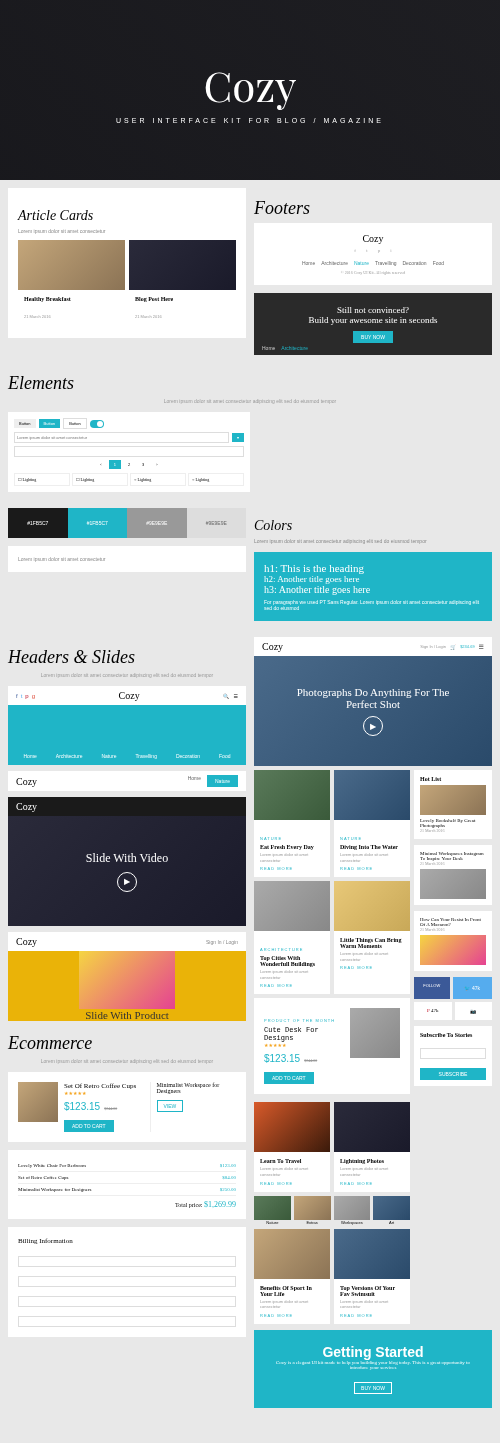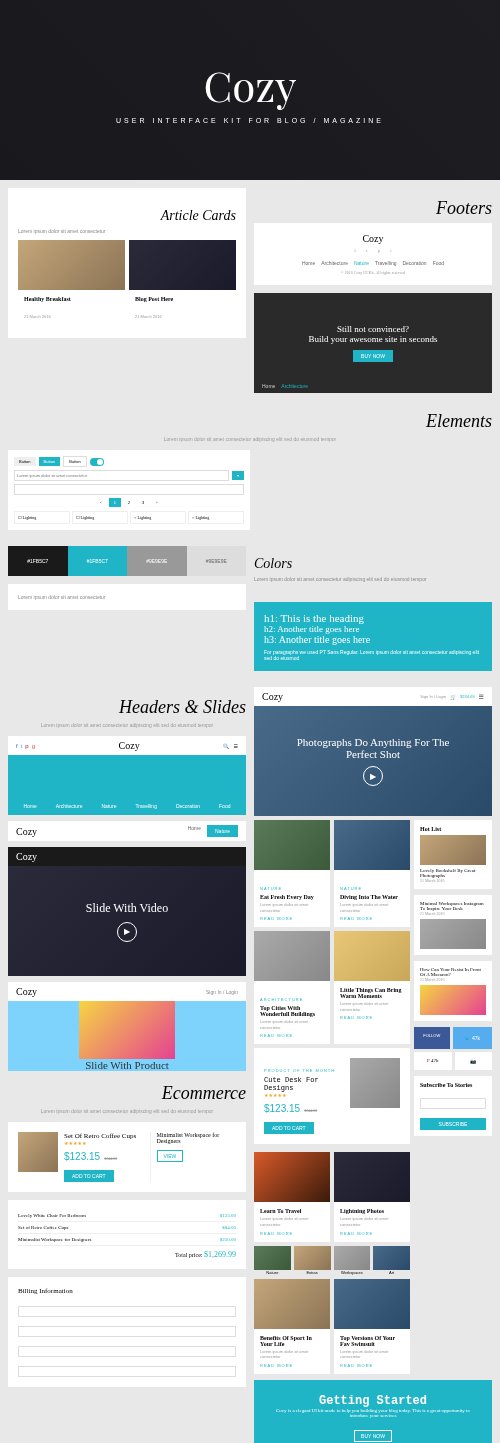--- a/index.html
+++ b/index.html
@@ -3,21 +3,21 @@
 <meta charset="utf-8">
 <style>
 *{margin:0;padding:0;box-sizing:border-box}
 body{font-family:Georgia,serif;background:#e8e8e8;width:500px}
 .hero{height:180px;background:linear-gradient(rgba(20,20,25,.85),rgba(20,20,25,.85)),linear-gradient(45deg,#333,#555);display:flex;flex-direction:column;align-items:center;justify-content:center;color:#fff}
 .hero h1{font-size:42px;font-weight:400;font-family:'Playfair Display',Georgia,serif}
 .hero p{font-size:7px;letter-spacing:3px;margin-top:4px;font-family:Arial,sans-serif}
 .row{display:flex;gap:8px;padding:8px}
 .col{flex:1}
 .card{background:#fff;padding:10px;margin-bottom:8px}
-.sec-title{font-family:Georgia,serif;font-size:14px;text-align:right;margin:10px 0 4px;font-style:italic;font-weight:400}
+.sec-title{font-family:Georgia,serif;font-size:14px;text-align:left;margin:10px 0 4px;font-style:italic;font-weight:400}
 .sec-title.lg{font-size:18px}
 .sec-desc{font-size:5px;color:#999;text-align:center;margin-bottom:8px;font-family:Arial,sans-serif}
 .small{font-size:5px;color:#888;font-family:Arial,sans-serif}
 .tiny{font-size:4px;color:#999}
 .btn-teal{background:#1fb5c7;color:#fff;font-size:5px;padding:3px 8px;display:inline-block;font-family:Arial,sans-serif;border:none}
 .btn-outline{border:1px solid #1fb5c7;color:#1fb5c7;font-size:5px;padding:2px 6px;display:inline-block;font-family:Arial,sans-serif;background:none}
 .teal{color:#1fb5c7}
 .img-ph{background:linear-gradient(135deg,#c4a67a,#8b7355);width:100%}
 .img-dark{background:linear-gradient(135deg,#2a2a3a,#1a1a2a)}
 .img-blue{background:linear-gradient(135deg,#4a6a8a,#2a4a6a)}
@@ -49,21 +49,21 @@
 .el-btn{font-size:4px;padding:2px 5px;font-family:Arial,sans-serif}
 .el-input{border:1px solid #ddd;font-size:4px;padding:2px;flex:1}
 .toggle{width:14px;height:8px;background:#1fb5c7;border-radius:4px;position:relative}
 .toggle::after{content:'';position:absolute;width:6px;height:6px;background:#fff;border-radius:50%;top:1px;right:1px}
 .price{color:#1fb5c7;font-size:10px;font-family:Arial,sans-serif}
 .stars{color:#f5a623;font-size:5px}
 .side-widget{background:#fff;padding:6px;margin-bottom:6px}
 .side-widget h5{font-size:6px;font-family:Georgia,serif;margin-bottom:3px}
 .twitter-box{background:#55acee;color:#fff;padding:8px;font-size:5px;font-family:Arial,sans-serif}
 .cta-teal{background:#1fb5c7;color:#fff;padding:14px;text-align:center}
-.cta-teal h3{font-family:Liberation Mono, monospace;font-size:12px;margin-bottom:0}
+.cta-teal h3{font-family:Liberation Sans, sans-serif;font-size:14px;margin-bottom:0}
 .cta-teal p{font-size:5px;margin-bottom:6px}
 .thumb-row{display:flex;gap:3px}
 .thumb{flex:1;height:24px}
 </style>
 </head>
 <body>
 
 <div class="hero">
   <h1>Cozy</h1>
   <p>USER INTERFACE KIT FOR BLOG / MAGAZINE</p>
@@ -105,21 +105,21 @@
       <div class="nav-links" style="justify-content:center">
         <span>Home</span>
         <span>Architecture</span>
         <span class="teal">Nature</span>
         <span>Travelling</span>
         <span>Decoration</span>
         <span>Food</span>
       </div>
       <div class="tiny" style="margin-top:4px">© 2016 Cozy UI Kit. All rights reserved</div>
     </div>
-    <div class="footer-dark img-ph" style="height:100px;display:flex;flex-direction:column;align-items:center;justify-content:center">
+    <div class="footer-dark img-ph" style="height:62px;display:flex;flex-direction:column;align-items:center;justify-content:center">
       <div style="font-size:9px;font-family:Georgia">Still not convinced?</div>
       <div style="font-size:9px;font-family:Georgia;margin-bottom:6px">Build your awesome site in seconds</div>
       <button class="btn-teal">BUY NOW</button>
       <div class="nav-links" style="position:absolute;bottom:4px;left:8px;color:#ccc">
         <span>Home</span>
         <span class="teal">Architecture</span>
       </div>
     </div>
   </div>
 </div>
@@ -165,21 +165,21 @@
       <div class="swatch" style="background:#999">#9E9E9E</div>
       <div class="swatch" style="background:#ddd;color:#666">#9E9E9E</div>
     </div>
     <div class="card" style="margin-top:8px">
       <div class="small">Lorem ipsum dolor sit amet consectetur</div>
     </div>
   </div>
   <div class="col">
     <div class="sec-title" style="text-align:left">Colors</div>
     <div class="small">Lorem ipsum dolor sit amet consectetur adipiscing elit sed do eiusmod tempor</div>
-    <div class="typo-box" style="margin-top:20px">
+    <div class="typo-box" style="margin-top:8px">
       <div style="font-size:11px">h1: This is the heading</div>
       <div style="font-size:9px">h2: Another title goes here</div>
       <div style="font-size:10px">h3: Another title goes here</div>
       <div style="font-size:5px;margin-top:4px;font-family:Arial,sans-serif">For paragraphs we used PT Sans Regular. Lorem ipsum dolor sit amet consectetur adipiscing elit sed do eiusmod</div>
     </div>
   </div>
 </div>
 
 <div class="row">
   <div class="col">
@@ -221,21 +221,21 @@
     </div>
     <div class="hero-slide img-dark">
       <div style="font-size:12px;font-family:Georgia;margin-bottom:6px">Slide With Video</div>
       <div class="play-btn">▶</div>
     </div>
 
     <div class="header-bar" style="margin-top:6px">
       <div class="logo">Cozy</div>
       <span class="small">Sign In / Login</span>
     </div>
-    <div class="hero-slide" style="background:#7dd3fc;color:#333;height:70px">
+    <div class="hero-slide" style="background:#eab308;color:#333;height:70px">
       <div class="img-macaron" style="width:40%;height:100%"></div>
       <div style="flex:1;text-align:center">
         <div style="font-size:11px;font-family:Georgia">Slide With Product</div>
       </div>
     </div>
 
     <div class="sec-title lg" style="margin-top:12px">Ecommerce</div>
     <div class="sec-desc">Lorem ipsum dolor sit amet consectetur adipiscing elit sed do eiusmod tempor</div>
 
     <div class="card" style="display:flex;gap:6px">

